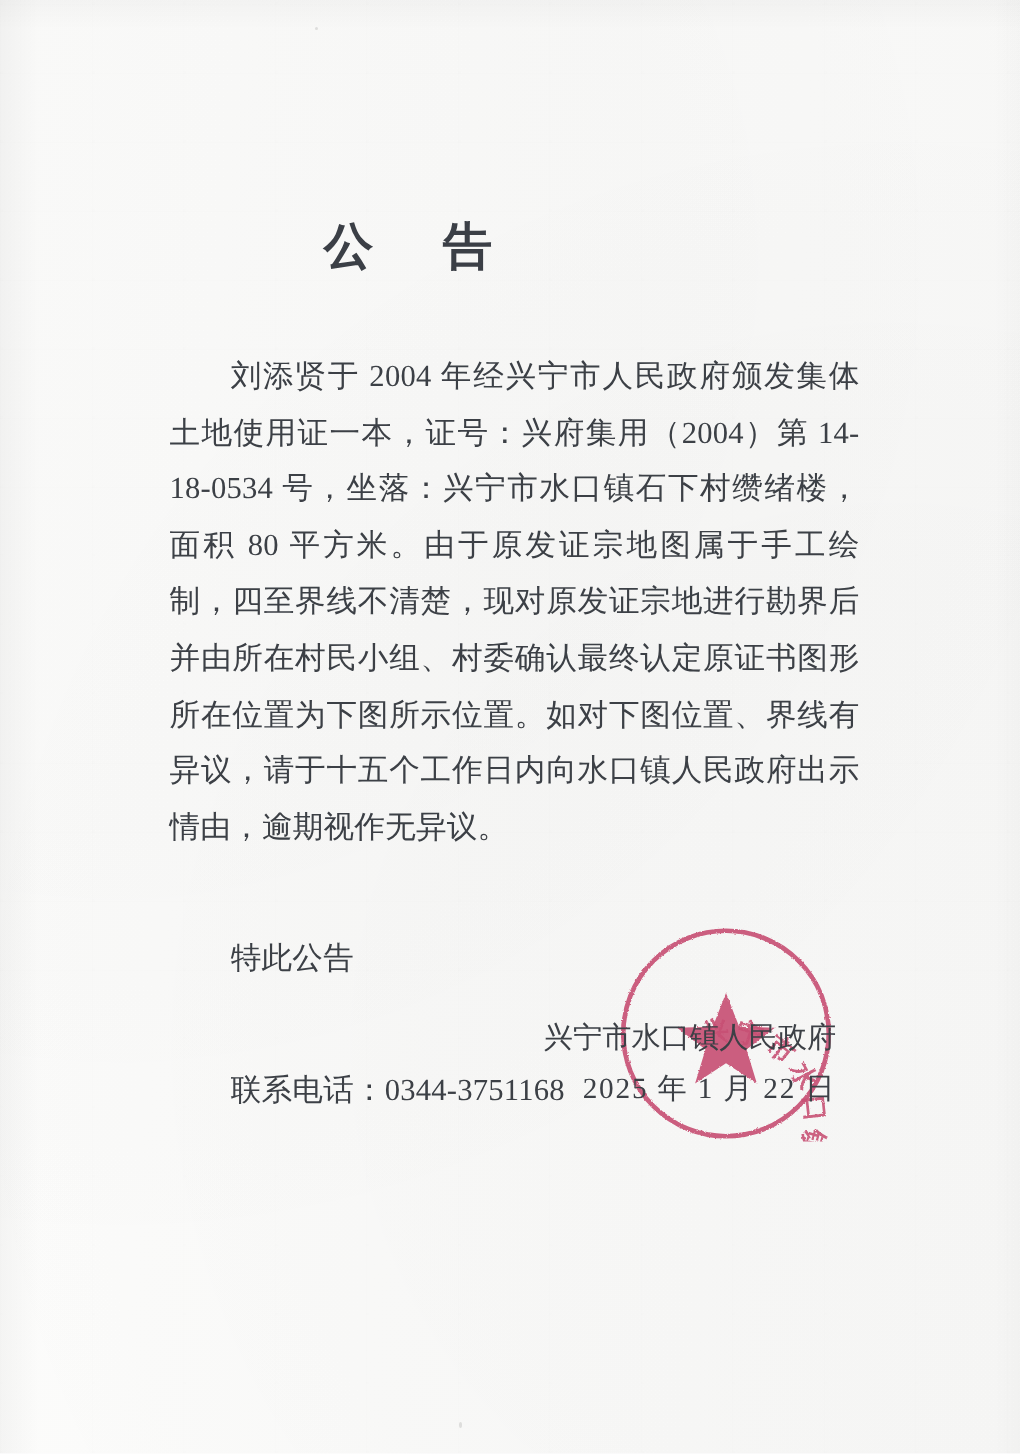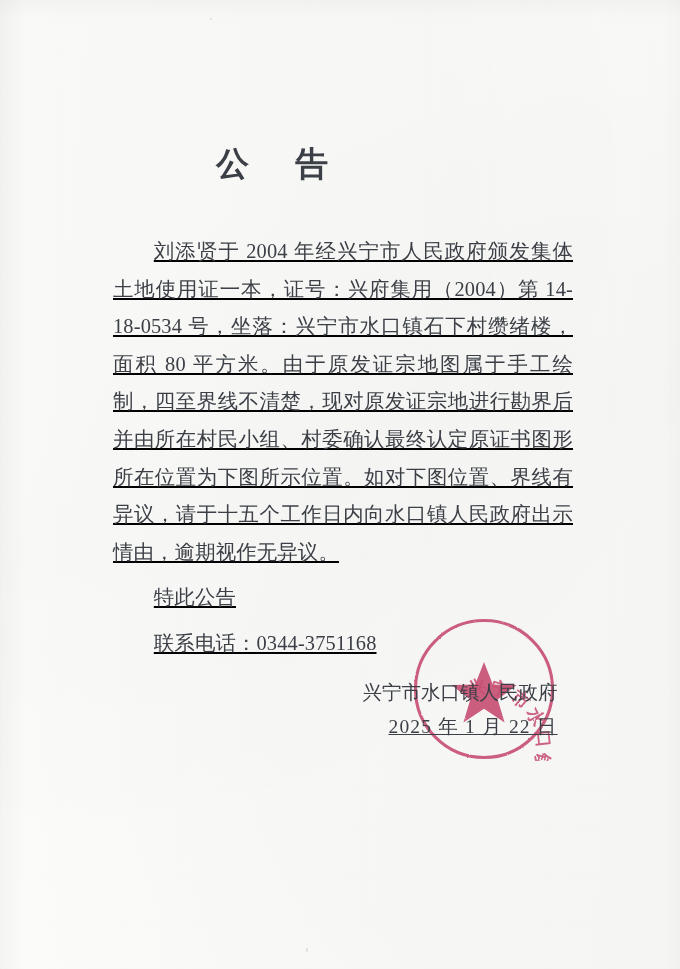--- a/index.html
+++ b/index.html
@@ -68,36 +68,36 @@
     color: #3b3f46;
     font-family: "Liberation Serif", "DejaVu Serif", serif;
   }
 
   
   .body-block {
     position: absolute;
     left: 113px;
     top: 233px;
     width: 460px;
-    text-decoration: underline;
   }
   .para {
     margin: 0;
     font-size: 20.4px;
     line-height: 37.6px;
     color: #3c4046;
     text-align: justify;
     text-justify: inter-ideograph;
     letter-spacing: 0.15px;
   }
   .para.indent {
     text-indent: 2em;
   }
   .para.short {
     text-align: left;
+    margin-top: 42px;
   }
   .gap-sm { height: 8px; }
 
   
   .sign-block {
     position: absolute;
     left: 330px;
     top: 676px;
     width: 260px;
     text-align: center;
@@ -105,21 +105,20 @@
   }
   .sign-line {
     font-size: 19.5px;
     line-height: 34px;
     color: #3c4046;
     white-space: nowrap;
   }
   .sign-date {
     padding-left: 26px;
     letter-spacing: 1.2px;
-    text-decoration: underline;
   }
 
   
   .seal {
     position: absolute;
     left: 412px;
     top: 617px;
     width: 144px;
     height: 144px;
     z-index: 2;

